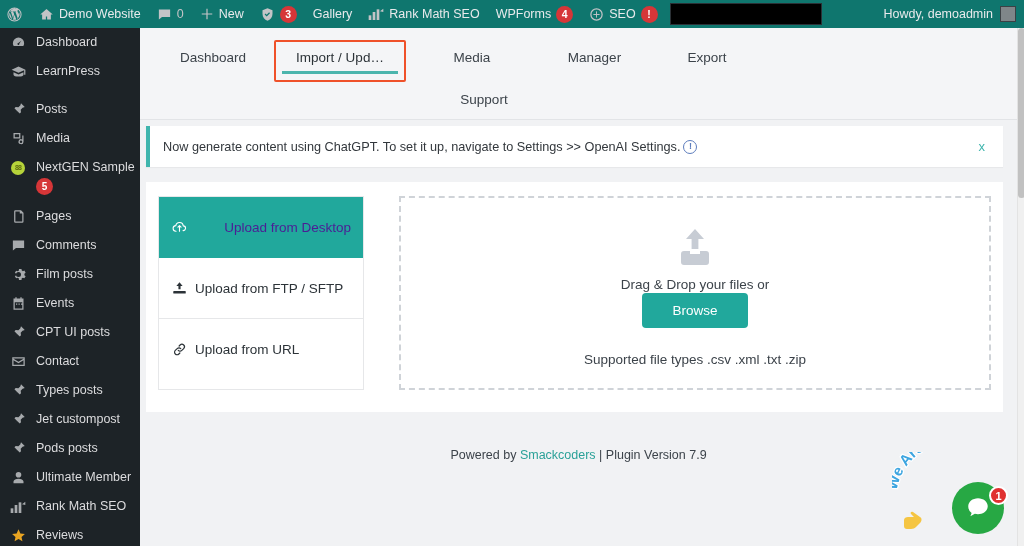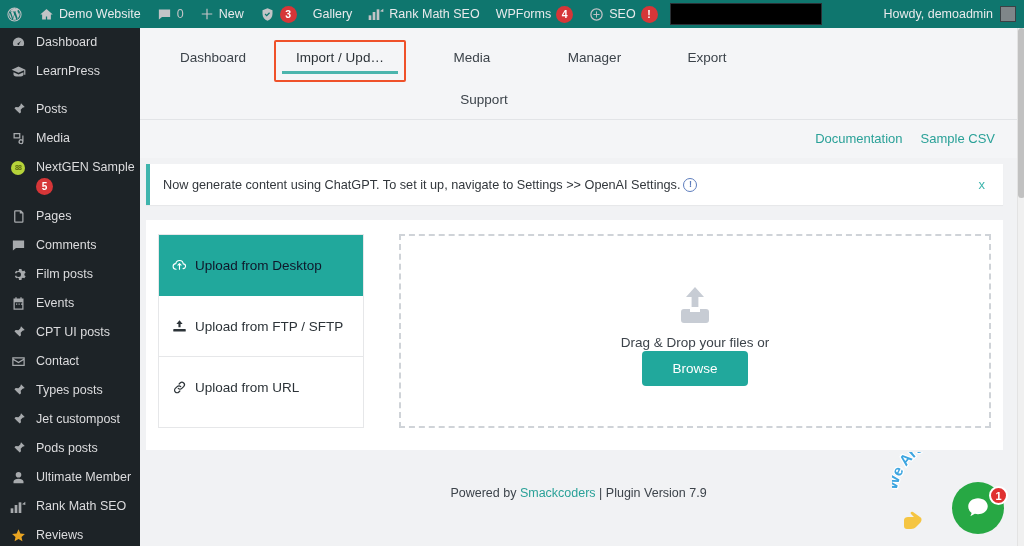--- a/index.html
+++ b/index.html
@@ -163,22 +163,23 @@
   }
   .um-item {
     display: flex; align-items: center; gap: 8px;
     height: 61px; padding: 0 12px;
     font-size: 13.5px; color: #2c3338;
     border-bottom: 1px solid #e6e7e9;
     background: #fff;
   }
   .um-item:last-child { border-bottom: none; }
   .um-item.active {
-    background: #21a89c; color: #0f172a;
+    background: #21a89c; color: #4c1d95;
     border-bottom: none;
+    justify-content: space-between;
   }
   .um-ico { width:16px; display:flex; align-items:center; justify-content:center; }
   .um-ico svg { display:block; }
 
   .dropzone {
     flex: 1;
     margin-left: 35px;
     border: 2px dashed #cfd3d8;
     display: flex; flex-direction: column;
     align-items: center; justify-content: center;
@@ -505,24 +506,20 @@
       </div>
     </div>
     <div class="tabs-row2">
       <div class="spacer"></div>
       <div class="tab w3">
         <span>Support</span>
       </div>
     </div>
   </div>
 
-  <div class="links-bar">
-    <a href="#">Documentation</a>
-    <a href="#">Sample CSV</a>
-  </div>
 
   <div class="notice">
     <span>Now generate content using ChatGPT. To set it up, navigate to Settings &gt;&gt; OpenAI Settings.</span>
     <span class="info-ico">!</span>
     <span class="dismiss">x</span>
   </div>
 
   <div class="panel">
 
     <div class="upload-methods">
@@ -557,20 +554,21 @@
 
     <div class="dropzone">
       <span class="dz-icon">
         <svg width="46" height="40" viewBox="0 0 46 40" fill="#c7ccd4">
           <path d="M23 2l9 10h-5.6v10h-6.8V12H14L23 2z"></path>
           <path d="M12 24h6v3h10v-3h6a3 3 0 013 3v8a3 3 0 01-3 3H12a3 3 0 01-3-3v-8a3 3 0 013-3z"></path>
         </svg>
       </span>
       <div class="dz-text">Drag &amp; Drop your files or</div>
       <button class="dz-browse">Browse</button>
+      <div class="dz-types">Supported file types .csv .xml .txt .zip</div>
     </div>
 
   </div>
 
   <div class="footer">
     <span>Powered by </span><a href="#">Smackcoders</a><span> | Plugin Version 7.9</span>
   </div>
 
 </div>
 

